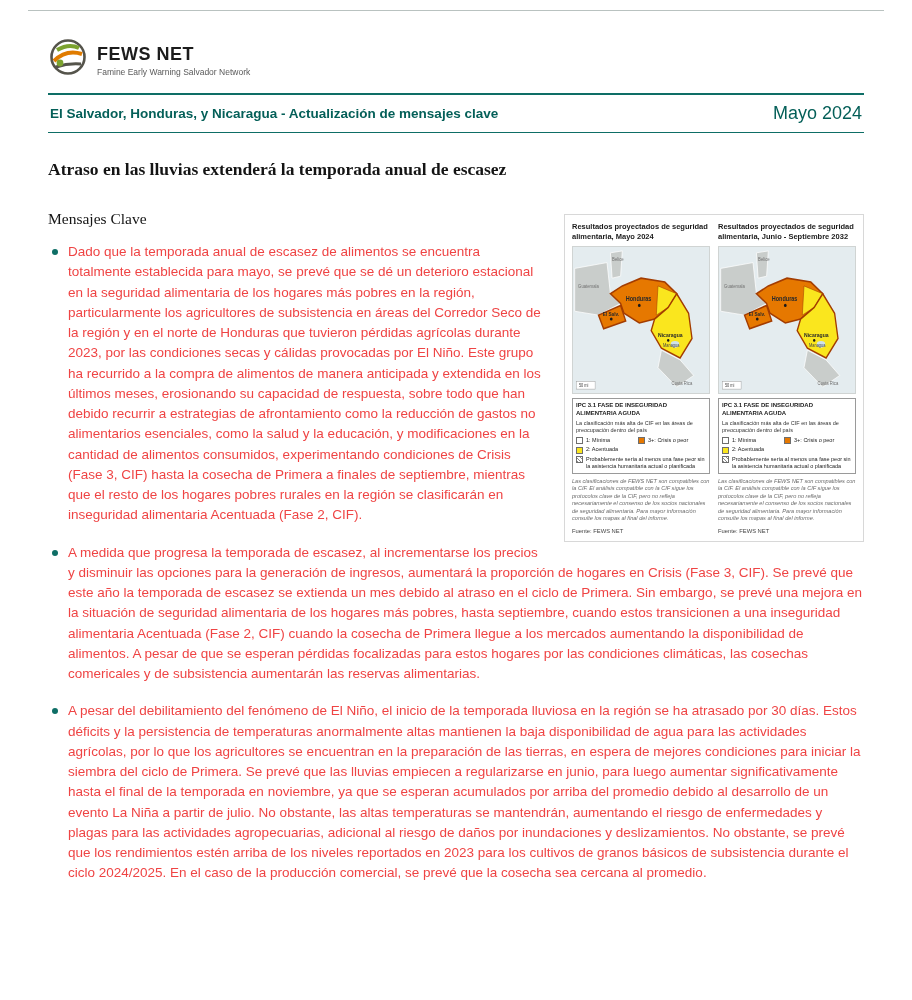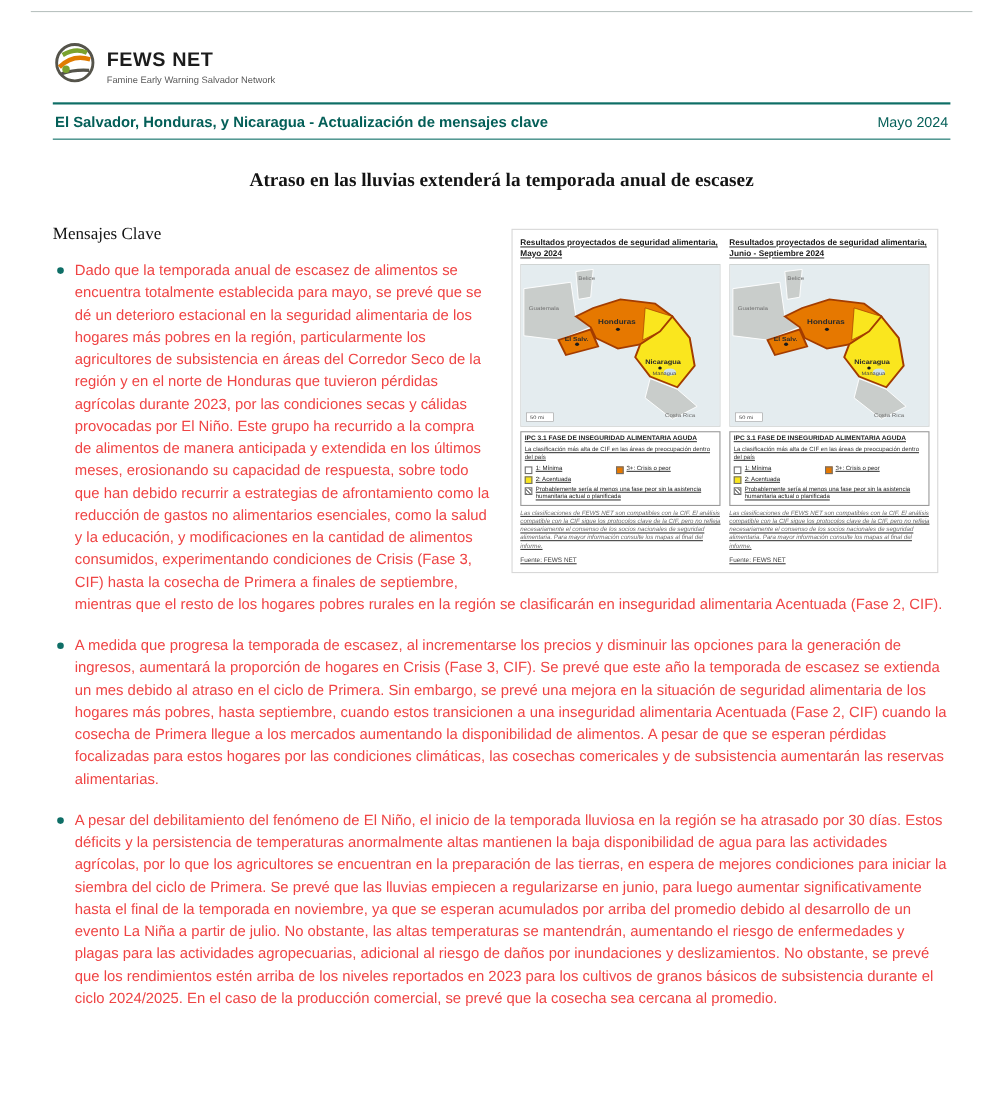--- a/index.html
+++ b/index.html
@@ -16,39 +16,39 @@
   .brand-row { display: flex; align-items: flex-end; gap: 9px; margin-bottom: 16px; }
   .brand-logo { width: 40px; height: 40px; flex: 0 0 auto; }
   .brand-name { font-size: 18px; font-weight: bold; color: #1c1c1c; letter-spacing: .5px; line-height: 1.1; }
   .brand-tagline { font-size: 8.5px; color: #5a5a5a; margin-top: 2px; }
 
   
   .rule-teal { border-top: 2px solid #0e6e66; }
   .rule-teal-thin { border-top: 1.5px solid #0e6e66; }
   .header-bar { display: flex; justify-content: space-between; align-items: center; padding: 8px 2px; }
   .header-title { font-size: 13.5px; font-weight: bold; color: #045f58; }
-  .header-date { font-size: 13px; color: #045f58; }
+  .header-date { font-size: 18px; color: #045f58; }
 
   
   .doc-title {
-    text-align: center; margin: 26px 0 30px 0;
+    text-align: left; margin: 26px 0 30px 0;
     font-family: "Liberation Serif", serif; font-weight: bold;
     font-size: 17.5px; color: #141414;
   }
 
   .section-heading {
     font-family: "Liberation Serif", serif; font-weight: normal;
     font-size: 15.5px; color: #141414; margin-bottom: 14px;
   }
 
   
   .figure {
-    float: right; width: 388px; margin: 4px 11px 10px 18px;
+    float: right; width: 300px; margin: 4px 0 10px 18px;
     border: 1px solid #d8d8d8; background: #ffffff;
-    padding: 7px; display: flex; gap: 8px; text-decoration: underline;
+    padding: 7px; display: flex; gap: 8px;
   }
   .panel { width: 50%; }
   .panel-title { font-size: 7.5px; font-weight: bold; color: #1a1a1a; line-height: 1.3; margin-bottom: 4px; min-height: 20px; }
   .map-wrap { border: 1px solid #d0d4d3; }
   .map-svg { display: block; width: 100%; height: 146px; background: #e4ecef; }
   .legend { border: 1px solid #9a9a9a; margin-top: 4px; padding: 3px; }
   .legend-title { font-size: 6px; font-weight: bold; color: #222; line-height: 1.3; }
   .legend-sub { font-size: 5.5px; color: #333; line-height: 1.3; margin: 2px 0 3px 0; }
   .legend-grid { display: grid; grid-template-columns: 1fr 1.15fr; gap: 2px 3px; }
   .legend-item { display: flex; align-items: flex-start; gap: 3px; font-size: 5.5px; color: #222; line-height: 1.25; }
@@ -153,21 +153,21 @@
               <span class="swatch pattern"></span>
               <span>Probablemente sería al menos una fase peor sin la asistencia humanitaria actual o planificada</span>
             </div>
         </div>
       </div>
       <div class="panel-footnote">Las clasificaciones de FEWS NET son compatibles con la CIF. El análisis compatible con la CIF sigue los protocolos clave de la CIF, pero no refleja necesariamente el consenso de los socios nacionales de seguridad alimentaria. Para mayor información consulte los mapas al final del informe.</div>
       <div class="panel-source">Fuente: FEWS NET</div>
     </div>
 
     <div class="panel">
-      <div class="panel-title">Resultados proyectados de seguridad alimentaria, Junio - Septiembre 2024</div>
+      <div class="panel-title">Resultados proyectados de seguridad alimentaria, Junio - Septiembre 2032</div>
       <div class="map-wrap">
         <svg class="map-svg" viewBox="0 0 160 150" preserveAspectRatio="none">
           <rect x="0" y="0" width="160" height="150" fill="#e4ecef"></rect>
           <path d="M2,22 L40,16 L44,48 L56,58 L30,70 L2,66 Z" fill="#c9cdcb" stroke="#ffffff" stroke-width="0.8"></path>
           <path d="M44,6 L58,4 L56,30 L46,32 Z" fill="#c9cdcb" stroke="#ffffff" stroke-width="0.8"></path>
           <path d="M104,106 L126,116 L142,132 L122,144 L100,124 Z" fill="#c9cdcb" stroke="#ffffff" stroke-width="0.8"></path>
           <path d="M44,48 L58,40 L80,32 L108,36 L122,48 L112,62 L96,74 L78,78 L60,68 L56,58 Z" fill="#e67800" stroke="#a33c00" stroke-width="1.6"></path>
           <path d="M100,40 L122,48 L112,62 L98,70 Z" fill="#fae61e" stroke="#a33c00" stroke-width="0.6"></path>
           <path d="M30,70 L56,60 L62,76 L36,84 Z" fill="#e67800" stroke="#a33c00" stroke-width="1.6"></path>
           <path d="M96,74 L112,62 L122,48 L136,68 L140,94 L126,114 L104,104 L92,86 Z" fill="#fae61e" stroke="#a33c00" stroke-width="1.6"></path>

